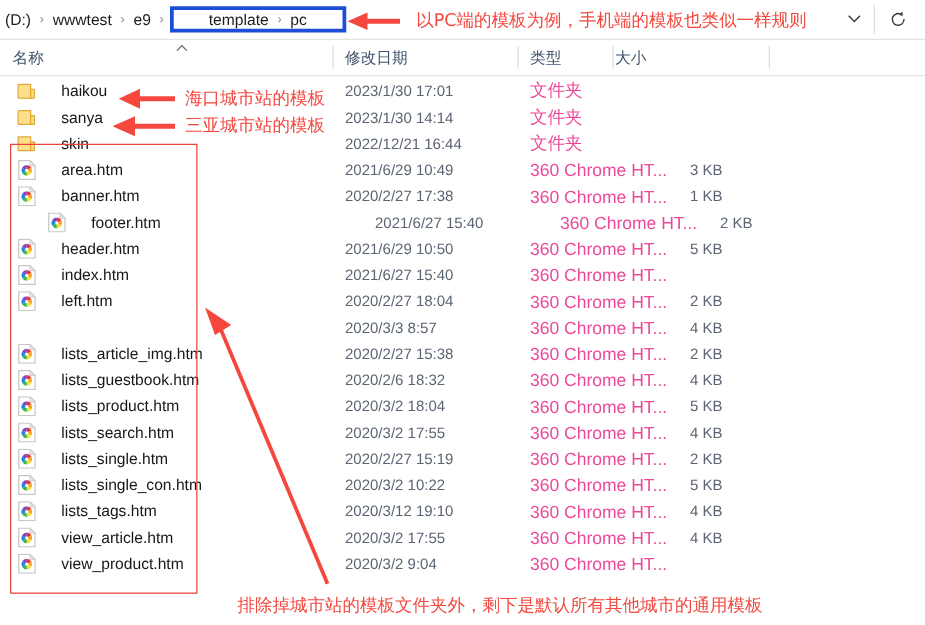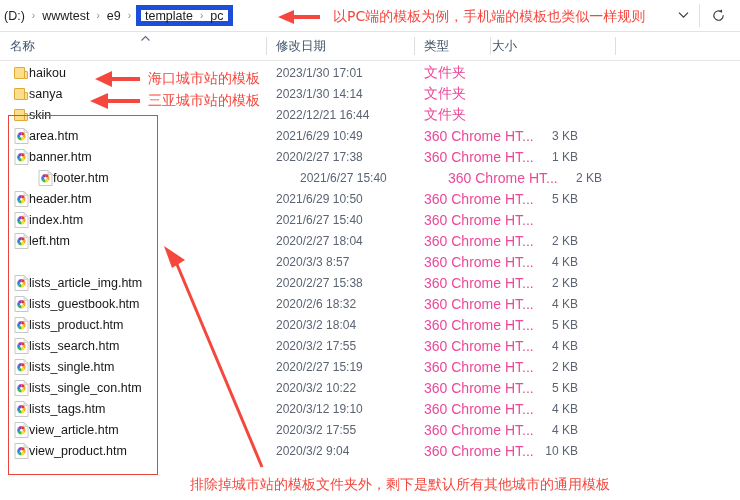--- a/index.html
+++ b/index.html
@@ -25,25 +25,25 @@
   }
   .crumb{
     font-size:12.5px;color:#1d1d1d;
     padding:2px 4px;white-space:nowrap;
   }
   .sep{
     color:#8a8a8a;font-size:10px;padding:0 3px;
     user-select:none;
   }
   #crumb-highlight{
-    border:5px solid #1d4ed8;
+    border:3px solid #1d4ed8;
     display:flex;align-items:center;
     height:21px;
     margin-left:2px;
-    padding:0 0;
+    padding:0 24px;
     box-sizing:border-box;
   }
   #addr-dropdown{
     position:absolute;right:44px;top:0;width:26px;height:30px;
     display:flex;align-items:center;justify-content:center;
     color:#3b3b3b;
   }
   #addr-divider{
     position:absolute;right:40px;top:4px;width:1px;height:23px;background:#e0e0e0;
   }
@@ -71,21 +71,21 @@
   
   #filelist{
     position:absolute;left:0;top:62px;width:740px;height:410px;
   }
   .row{
     position:absolute;left:0;width:740px;height:21px;
     display:block;
   }
   .namecell{
     position:absolute;left:14px;top:0;height:21px;
-    display:flex;align-items:center;gap:0;
+    display:flex;align-items:center;gap:20px;
   }
   .fname{font-size:12.5px;color:#171717;white-space:nowrap;}
   .datecell{position:absolute;left:276px;top:0;height:21px;display:flex;align-items:center;
     font-size:12px;color:#5a6472;white-space:nowrap;}
   .typecell{position:absolute;left:424px;top:0;height:21px;display:flex;align-items:center;
     font-size:14px;color:#ec4899;white-space:nowrap;}
   .sizecell{position:absolute;left:500px;top:0;width:78px;height:21px;display:flex;align-items:center;
     justify-content:flex-end;font-size:12px;color:#5a6472;white-space:nowrap;}
   
   .ico-folder{
@@ -538,21 +538,20 @@
               <path d="M0,0 L-3.7,2.15 A4.3,4.3 0 0 1 -3.7,-2.15 Z" fill="#1f84d6"></path>
               <path d="M0,0 L-3.7,-2.15 A4.3,4.3 0 0 1 0,-4.3 Z" fill="#8a3fbd"></path>
               <circle cx="0" cy="0" r="1.25" fill="#ffffff"></circle>
             </g>
           </svg>
         </span>
         <span class="fname">view_product.htm</span>
       </span>
       <span class="datecell">2020/3/2 9:04</span>
       <span class="typecell">360 Chrome HT...</span>
-      <span class="sizecell">10 KB</span>
     </div>
   </div>
 
 <svg class="overlay">
 
   <g>
     <line x1="320" y1="17" x2="292" y2="17" stroke="#f4473e" stroke-width="4"></line>
     <path d="M278 17 L294 10 L294 24 Z" fill="#f4473e"></path>
   </g>
 

